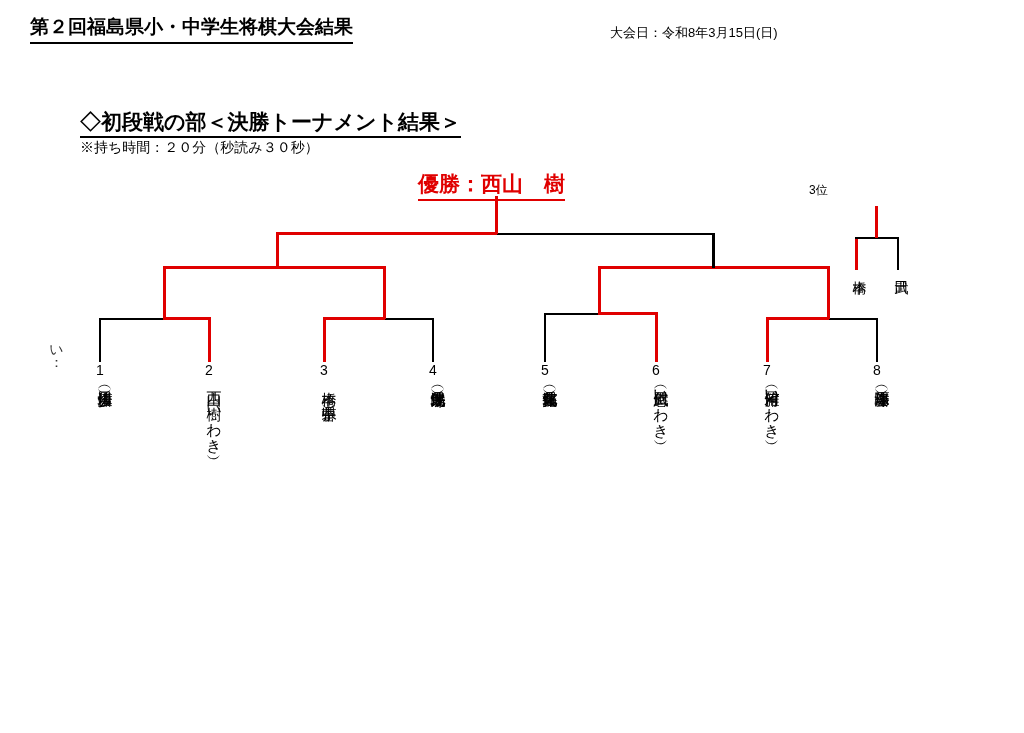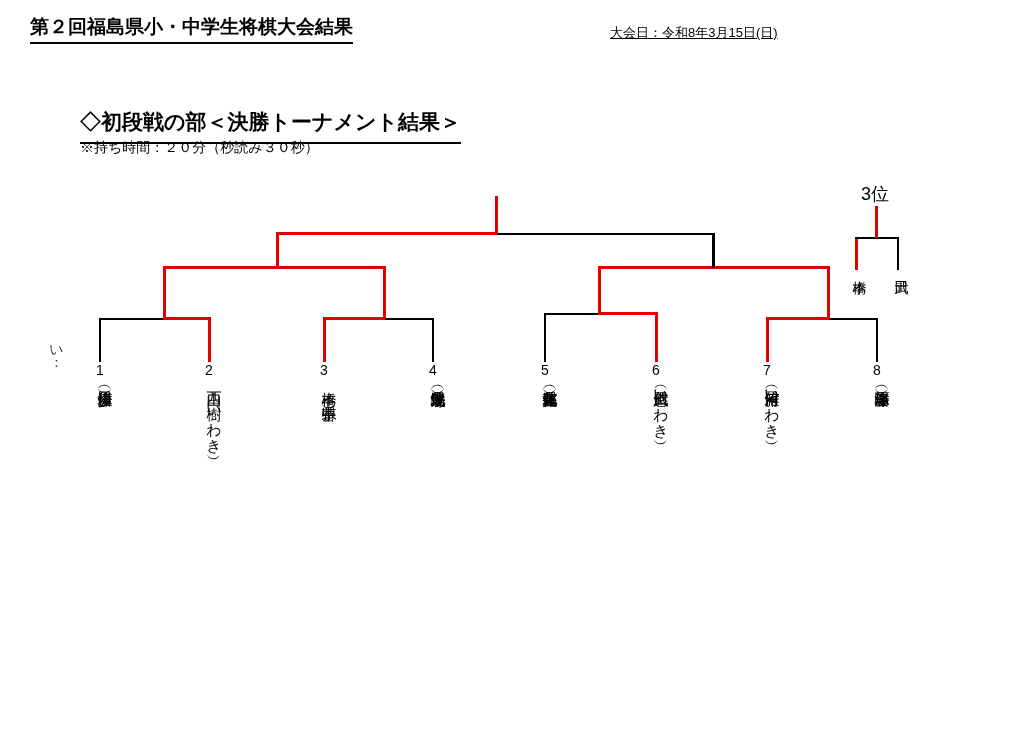--- a/index.html
+++ b/index.html
@@ -31,32 +31,32 @@
     letter-spacing: 0px;
     border-bottom: 2px solid #000;
     padding-bottom: 2px;
     white-space: nowrap;
   }
   .meta-line {
     position: absolute;
     font-size: 13px;
     white-space: nowrap;
   }
-  #meta-date { left: 610px; top: 24px; text-decoration: underline; }
+  #meta-date { left: 610px; top: 24px; }
   #meta-venue { left: 610px; top: 49px; }
 
   
   #section-heading {
     position: absolute;
     left: 80px;
     top: 108px;
     font-size: 21px;
     font-weight: bold;
     border-bottom: 2px solid #000;
-    padding-bottom: 6px;
+    padding-bottom: 0;
     white-space: nowrap;
   }
   #section-note {
     position: absolute;
     left: 80px;
     top: 139px;
     font-size: 14px;
     white-space: nowrap;
   }
 
@@ -69,23 +69,23 @@
     font-weight: bold;
     color: #e00000;
     border-bottom: 2px solid #e00000;
     padding-bottom: 1px;
     white-space: nowrap;
   }
 
   
   #third-label {
     position: absolute;
-    left: 861px;
+    left: 809px;
     top: 182px;
-    font-size: 18px;
+    font-size: 12px;
     white-space: nowrap;
   }
 
   
   .ln {
     position: absolute;
     background: #000000;
   }
   .ln.red {
     background: #e00000;
@@ -133,20 +133,21 @@
 <body>
 
 <div class="page">
 
   <div id="main-title">第２回福島県小・中学生将棋大会結果</div>
   <div class="meta-line" id="meta-date">大会日：令和8年3月15日(日)</div>
 
   <div id="section-heading">◇初段戦の部＜決勝トーナメント結果＞</div>
   <div id="section-note">※持ち時間：２０分（秒読み３０秒）</div>
 
+  <div id="champion-label">優勝：西山　樹</div>
 
   <div id="third-label">3位</div>
 
   <div id="stray-mark">い：</div>
 
   <div class="ln" style="left:99px; top:318px; width:2px; height:44px;"></div>
   <div class="ln red" style="left:208px; top:318px; width:3px; height:44px;"></div>
   <div class="ln" style="left:99px; top:318px; width:111px; height:2px;"></div>
   <div class="ln red" style="left:163px; top:317px; width:48px; height:3px;"></div>
 

